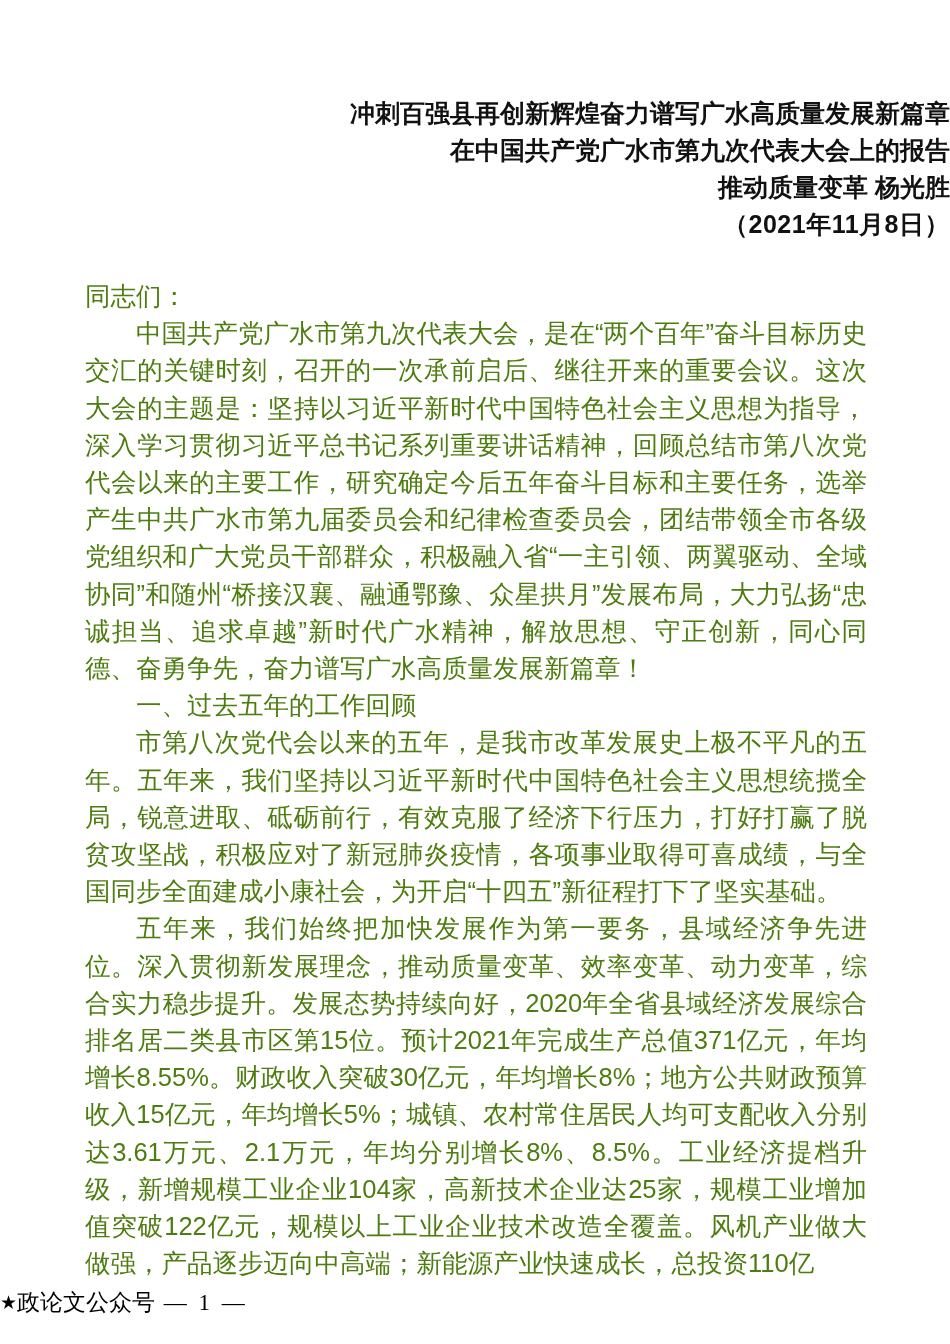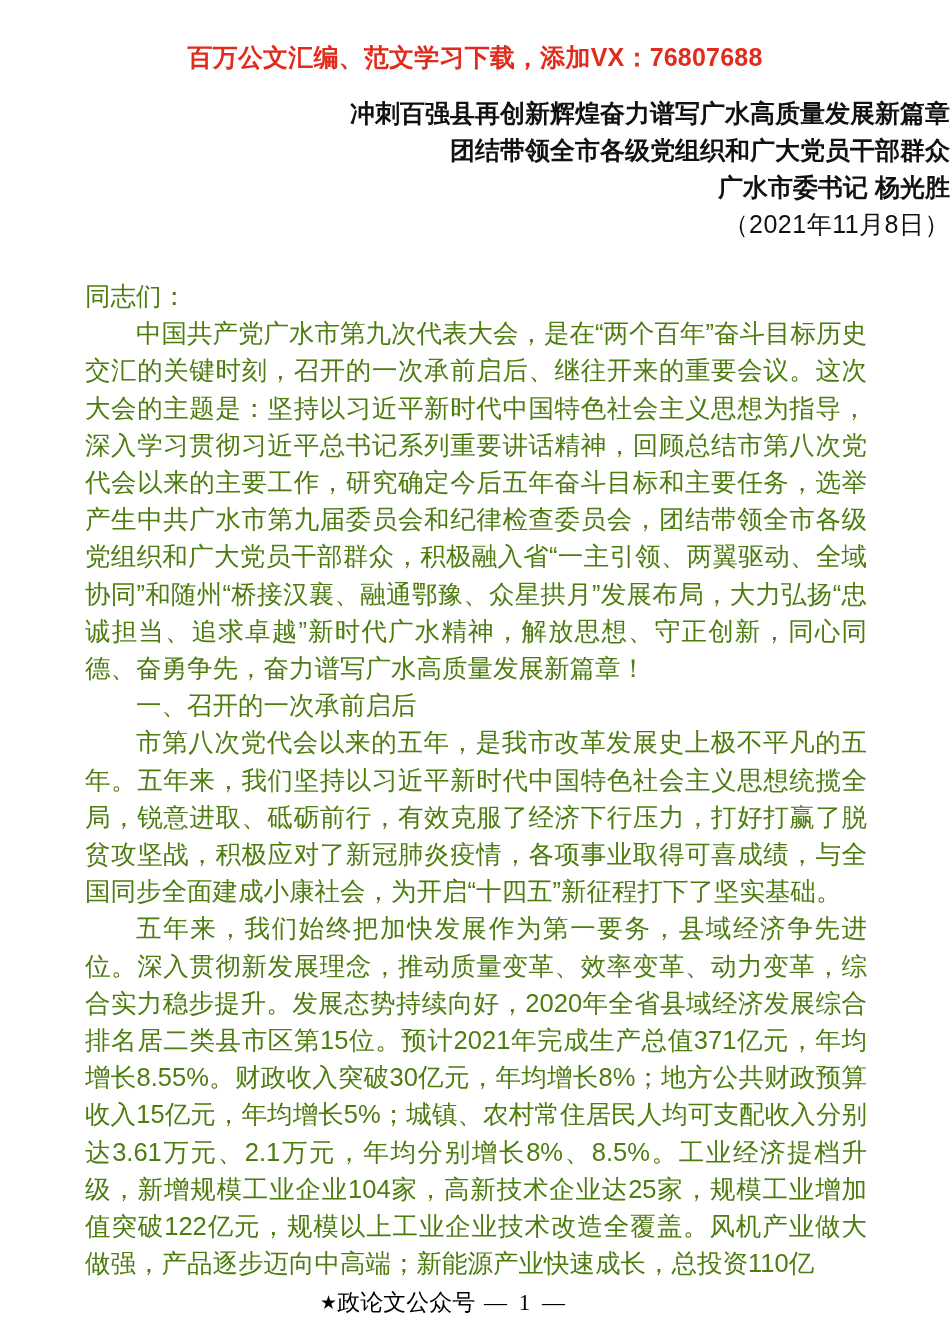--- a/index.html
+++ b/index.html
@@ -47,21 +47,21 @@
     font-size: 25px;
     font-weight: 700;
     line-height: 37px;
     color: #111111;
     white-space: nowrap;
   }
   .title-line.sub {
     font-weight: 700;
   }
   .title-line.date {
-    font-weight: 400;
+    font-weight: 700;
     letter-spacing: 0.5px;
   }
 
   
   .body-area {
     position: absolute;
     top: 278px;
     left: 85px;
     width: 782px;
   }
@@ -85,21 +85,21 @@
     text-indent: 2em;
     text-align: left;
   }
 
   
   .footer {
     position: absolute;
     bottom: 26px;
     left: 0;
     width: 950px;
-    text-align: center;
+    text-align: left;
     padding-right: 62px;
     box-sizing: border-box;
   }
   .footer-text {
     font-family: "Liberation Serif", "DejaVu Serif", serif;
     font-size: 23px;
     color: #000000;
     white-space: nowrap;
   }
   .footer-star {
@@ -109,33 +109,32 @@
   }
   .footer-pageno {
     letter-spacing: 3px;
   }
 </style>
 </head>
 <body>
 
 <div class="page">
 
-  <div class="promo-banner" style="color: rgb(224, 43, 29);">百万公文汇编、范文学习下载，添加VX：76807688</div>
 
   <div class="title-block">
     <div class="title-line">冲刺百强县再创新辉煌奋力谱写广水高质量发展新篇章</div>
-    <div class="title-line sub">团结带领全市各级党组织和广大党员干部群众</div>
-    <div class="title-line sub">广水市委书记 杨光胜</div>
+    <div class="title-line sub">在中国共产党广水市第九次代表大会上的报告</div>
+    <div class="title-line sub">推动质量变革 杨光胜</div>
     <div class="title-line date">（2021年11月8日）</div>
   </div>
 
   <div class="body-area">
     <p class="para salutation">同志们：</p>
     <p class="para indent">中国共产党广水市第九次代表大会，是在“两个百年”奋斗目标历史交汇的关键时刻，召开的一次承前启后、继往开来的重要会议。这次大会的主题是：坚持以习近平新时代中国特色社会主义思想为指导，深入学习贯彻习近平总书记系列重要讲话精神，回顾总结市第八次党代会以来的主要工作，研究确定今后五年奋斗目标和主要任务，选举产生中共广水市第九届委员会和纪律检查委员会，团结带领全市各级党组织和广大党员干部群众，积极融入省“一主引领、两翼驱动、全域协同”和随州“桥接汉襄、融通鄂豫、众星拱月”发展布局，大力弘扬“忠诚担当、追求卓越”新时代广水精神，解放思想、守正创新，同心同德、奋勇争先，奋力谱写广水高质量发展新篇章！</p>
-    <p class="para heading">一、召开的一次承前启后</p>
+    <p class="para heading">一、过去五年的工作回顾</p>
     <p class="para indent">市第八次党代会以来的五年，是我市改革发展史上极不平凡的五年。五年来，我们坚持以习近平新时代中国特色社会主义思想统揽全局，锐意进取、砥砺前行，有效克服了经济下行压力，打好打赢了脱贫攻坚战，积极应对了新冠肺炎疫情，各项事业取得可喜成绩，与全国同步全面建成小康社会，为开启“十四五”新征程打下了坚实基础。</p>
     <p class="para indent">五年来，我们始终把加快发展作为第一要务，县域经济争先进位。深入贯彻新发展理念，推动质量变革、效率变革、动力变革，综合实力稳步提升。发展态势持续向好，2020年全省县域经济发展综合排名居二类县市区第15位。预计2021年完成生产总值371亿元，年均增长8.55%。财政收入突破30亿元，年均增长8%；地方公共财政预算收入15亿元，年均增长5%；城镇、农村常住居民人均可支配收入分别达3.61万元、2.1万元，年均分别增长8%、8.5%。工业经济提档升级，新增规模工业企业104家，高新技术企业达25家，规模工业增加值突破122亿元，规模以上工业企业技术改造全覆盖。风机产业做大做强，产品逐步迈向中高端；新能源产业快速成长，总投资110亿</p>
   </div>
 
   <div class="footer">
     <span class="footer-text"><span class="footer-star">★</span><span>政论文公众号</span><span class="footer-pageno"> — 1 —</span></span>
   </div>
 
 </div>
 

